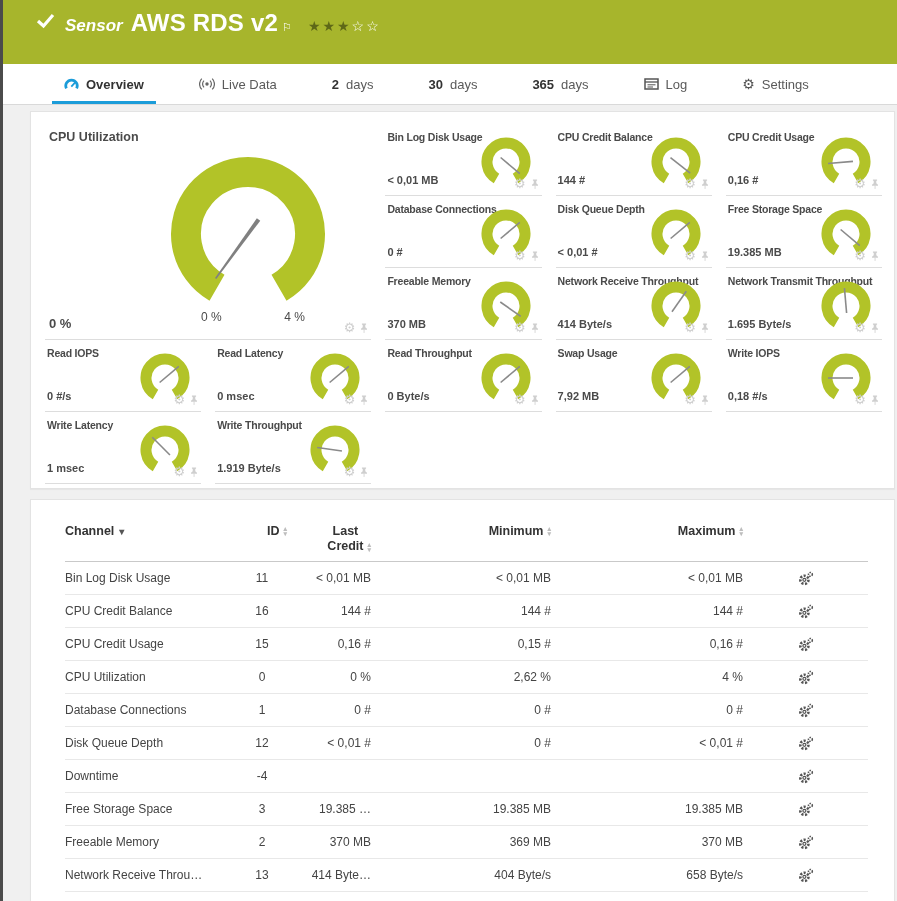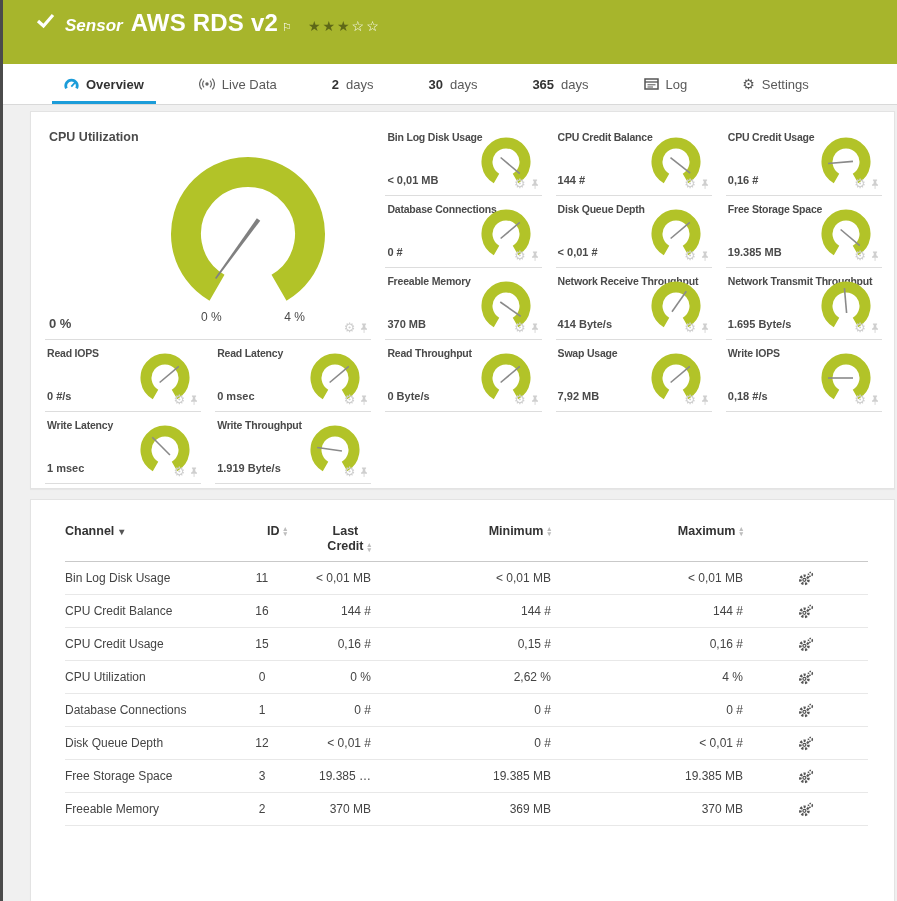--- a/index.html
+++ b/index.html
@@ -546,20 +546,34 @@
     <div class="col-max">&lt; 0,01 #</div>
     <div class="col-gear">
       <svg class="row-gear" width="16" height="15" viewBox="0 0 16 15">
         <circle cx="6.4" cy="8.8" r="4.1" fill="none" stroke="#555" stroke-width="2.6" stroke-dasharray="2.1 1.5"></circle>
         <circle cx="6.4" cy="8.8" r="1.5" fill="none" stroke="#555" stroke-width="1.2"></circle>
         <circle cx="12.4" cy="3.4" r="1.9" fill="none" stroke="#555" stroke-width="1.6" stroke-dasharray="1.4 1"></circle>
       </svg>
     </div>
   </div>
 
+  <div class="t-row">
+    <div class="col-channel">Downtime</div>
+    <div class="col-id">-4</div>
+    <div class="col-last"></div>
+    <div class="col-min"></div>
+    <div class="col-max"></div>
+    <div class="col-gear">
+      <svg class="row-gear" width="16" height="15" viewBox="0 0 16 15">
+        <circle cx="6.4" cy="8.8" r="4.1" fill="none" stroke="#555" stroke-width="2.6" stroke-dasharray="2.1 1.5"></circle>
+        <circle cx="6.4" cy="8.8" r="1.5" fill="none" stroke="#555" stroke-width="1.2"></circle>
+        <circle cx="12.4" cy="3.4" r="1.9" fill="none" stroke="#555" stroke-width="1.6" stroke-dasharray="1.4 1"></circle>
+      </svg>
+    </div>
+  </div>
 
   <div class="t-row">
     <div class="col-channel">Free Storage Space</div>
     <div class="col-id">3</div>
     <div class="col-last">19.385 …</div>
     <div class="col-min">19.385 MB</div>
     <div class="col-max">19.385 MB</div>
     <div class="col-gear">
       <svg class="row-gear" width="16" height="15" viewBox="0 0 16 15">
         <circle cx="6.4" cy="8.8" r="4.1" fill="none" stroke="#555" stroke-width="2.6" stroke-dasharray="2.1 1.5"></circle>
@@ -577,16 +591,30 @@
     <div class="col-max">370 MB</div>
     <div class="col-gear">
       <svg class="row-gear" width="16" height="15" viewBox="0 0 16 15">
         <circle cx="6.4" cy="8.8" r="4.1" fill="none" stroke="#555" stroke-width="2.6" stroke-dasharray="2.1 1.5"></circle>
         <circle cx="6.4" cy="8.8" r="1.5" fill="none" stroke="#555" stroke-width="1.2"></circle>
         <circle cx="12.4" cy="3.4" r="1.9" fill="none" stroke="#555" stroke-width="1.6" stroke-dasharray="1.4 1"></circle>
       </svg>
     </div>
   </div>
 
+  <div class="t-row">
+    <div class="col-channel">Network Receive Throu…</div>
+    <div class="col-id">13</div>
+    <div class="col-last">414 Byte…</div>
+    <div class="col-min">404 Byte/s</div>
+    <div class="col-max">658 Byte/s</div>
+    <div class="col-gear">
+      <svg class="row-gear" width="16" height="15" viewBox="0 0 16 15">
+        <circle cx="6.4" cy="8.8" r="4.1" fill="none" stroke="#555" stroke-width="2.6" stroke-dasharray="2.1 1.5"></circle>
+        <circle cx="6.4" cy="8.8" r="1.5" fill="none" stroke="#555" stroke-width="1.2"></circle>
+        <circle cx="12.4" cy="3.4" r="1.9" fill="none" stroke="#555" stroke-width="1.6" stroke-dasharray="1.4 1"></circle>
+      </svg>
+    </div>
+  </div>
 </div>
   </section>
 
 </main>
 
 </body></html>

